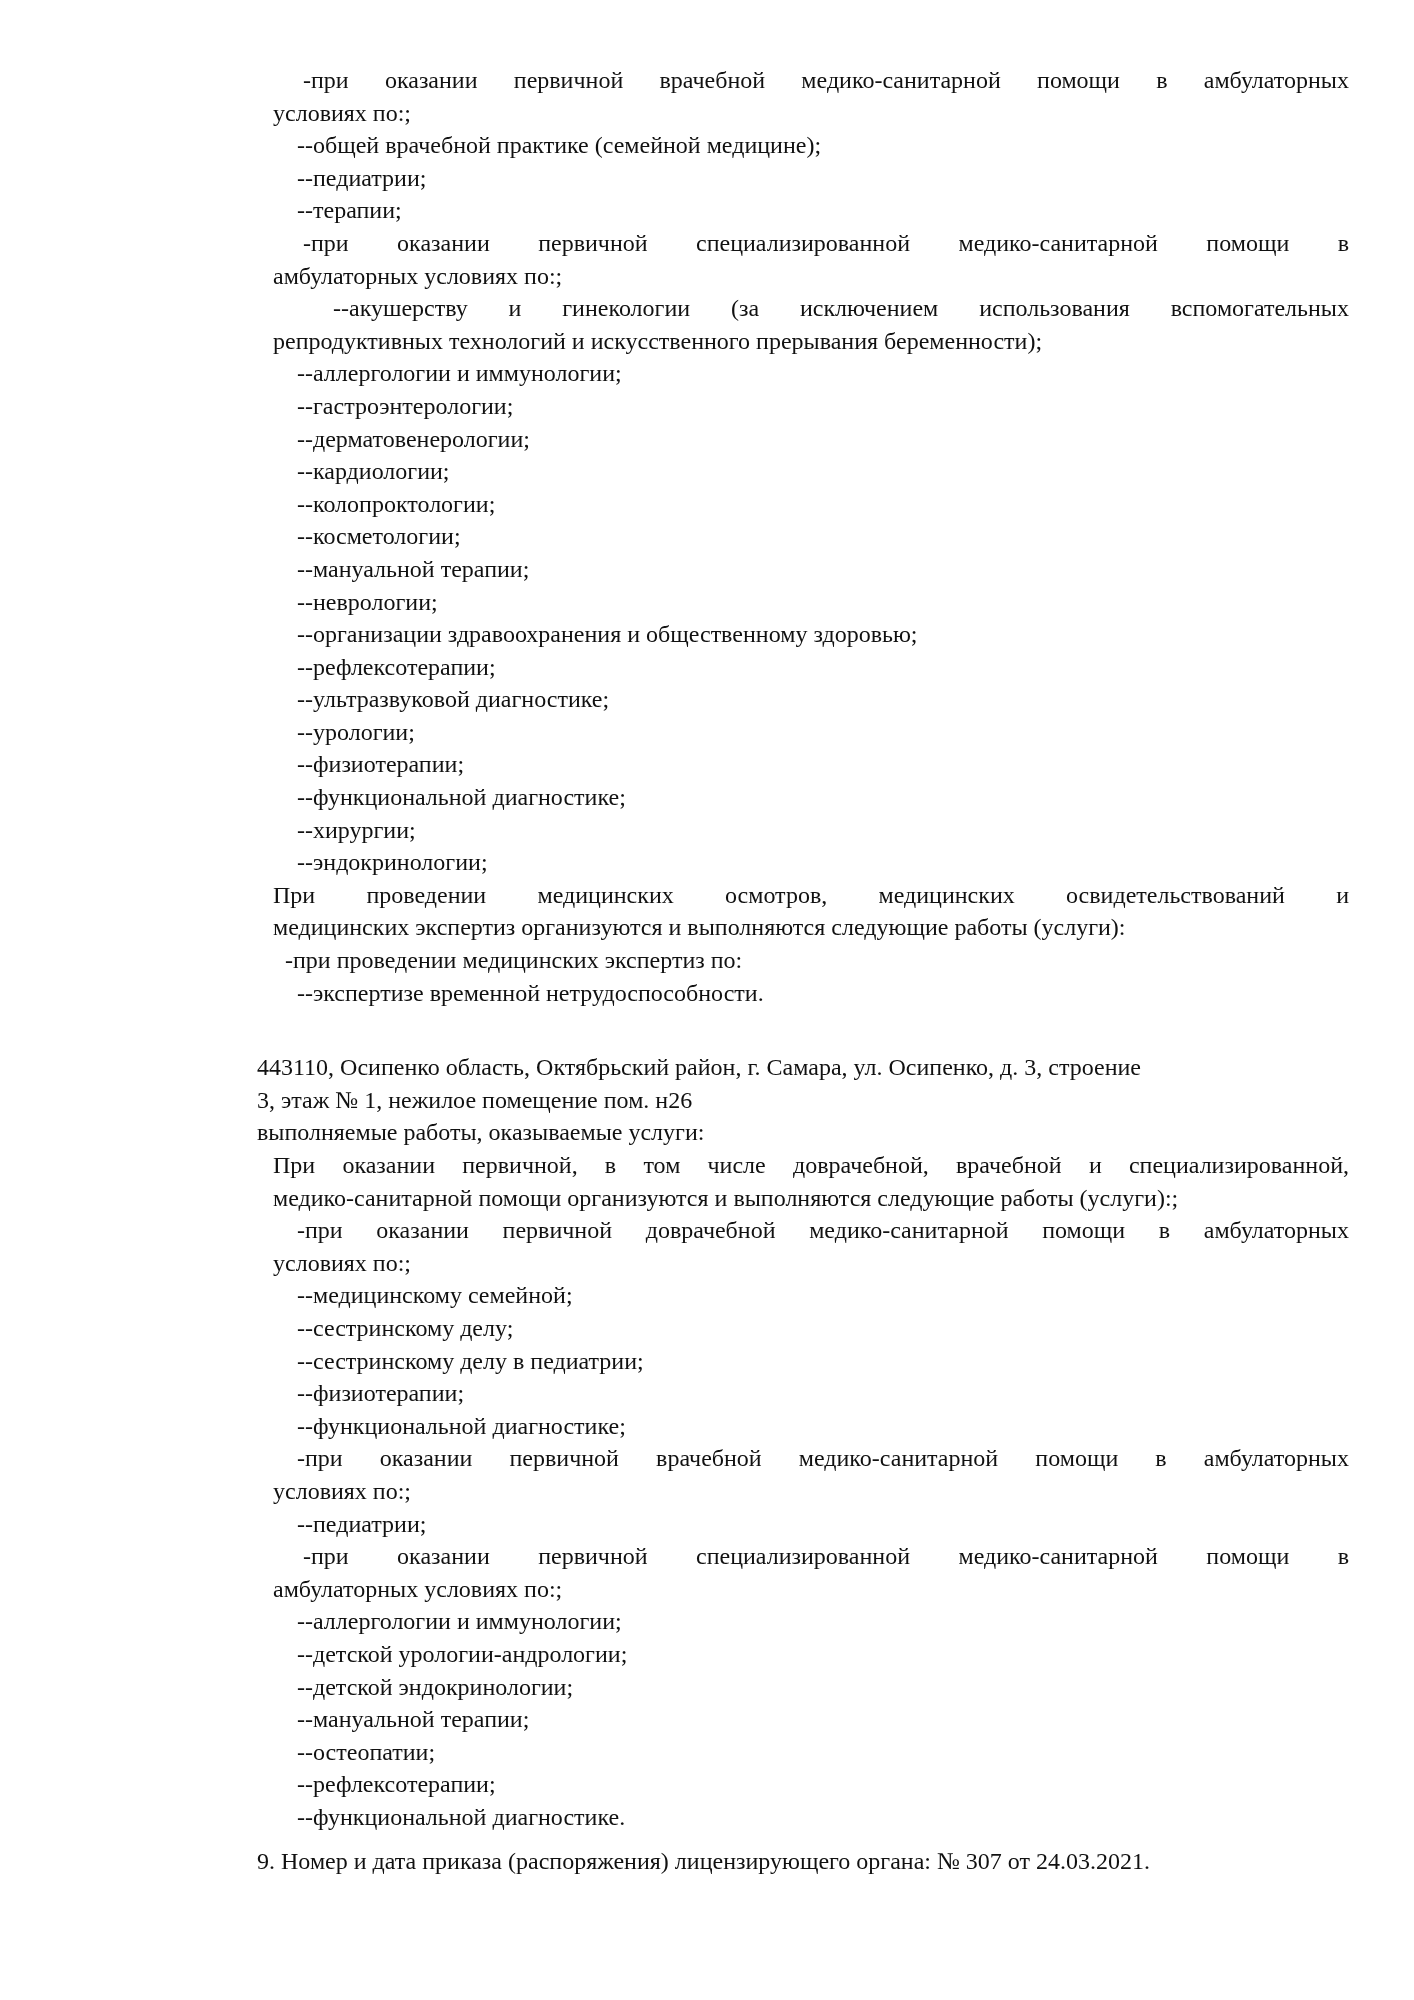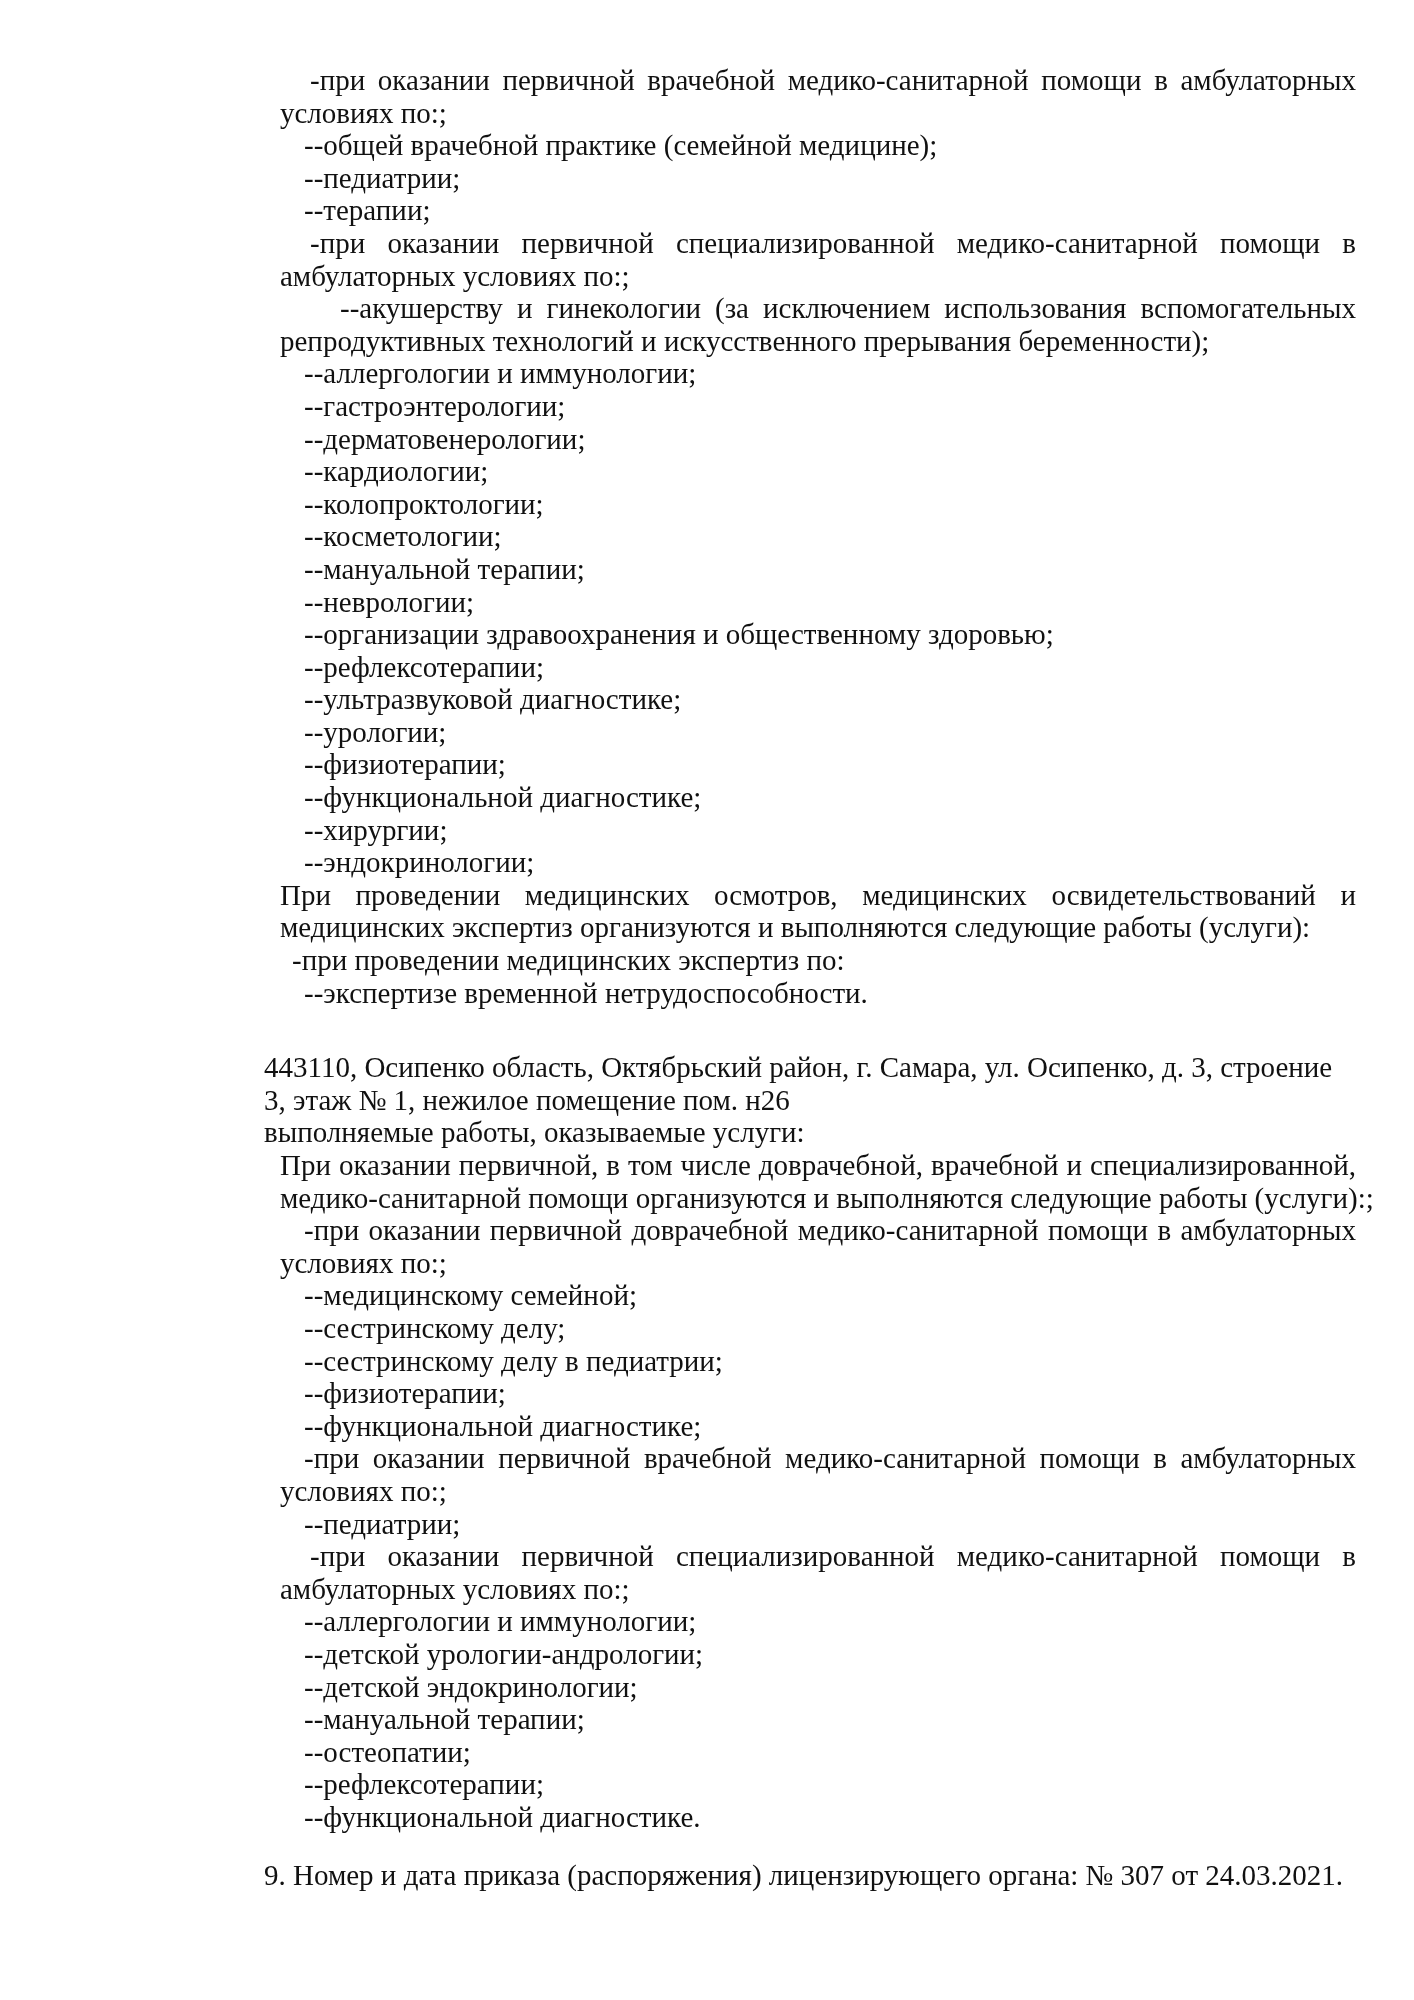--- a/index.html
+++ b/index.html
@@ -2,33 +2,33 @@
 <html><head>
 <meta charset="utf-8">
 <style>
   html, body { margin: 0; padding: 0; background: #ffffff; }
   body {
     width: 1414px; height: 2000px; position: relative; overflow: hidden;
     font-family: "Liberation Serif", "DejaVu Serif", serif;
     color: #111111;
   }
   .page {
-    position: absolute; left: 280px; top: 64px; width: 1076px;
-    font-size: 29px; line-height: 32.6px;
+    position: absolute; left: 273px; top: 64px; width: 1076px;
+    font-size: 24px; line-height: 32.6px;
   }
   .line { white-space: nowrap; display: block; }
   .just { text-align: justify; text-align-last: justify; white-space: normal; display: block; }
   .i1 { padding-left: 24px; }
   .i2 { padding-left: 30px; }
   .i3 { padding-left: 60px; }
   .i1b { padding-left: 12px; }
   .i0 { padding-left: 0; }
   .gap { height: 32px; }
   .addr { margin-left: -16px; }
-  .order { margin-left: -16px; margin-top: 26px; }
+  .order { margin-left: -16px; margin-top: 12px; }
 </style>
 </head>
 <body>
 
 <div class="page">
 
   <div>
     <span class="just i2">-при оказании первичной врачебной медико-санитарной помощи в амбулаторных</span>
     <span class="line i0">условиях по:;</span>
     <div>

